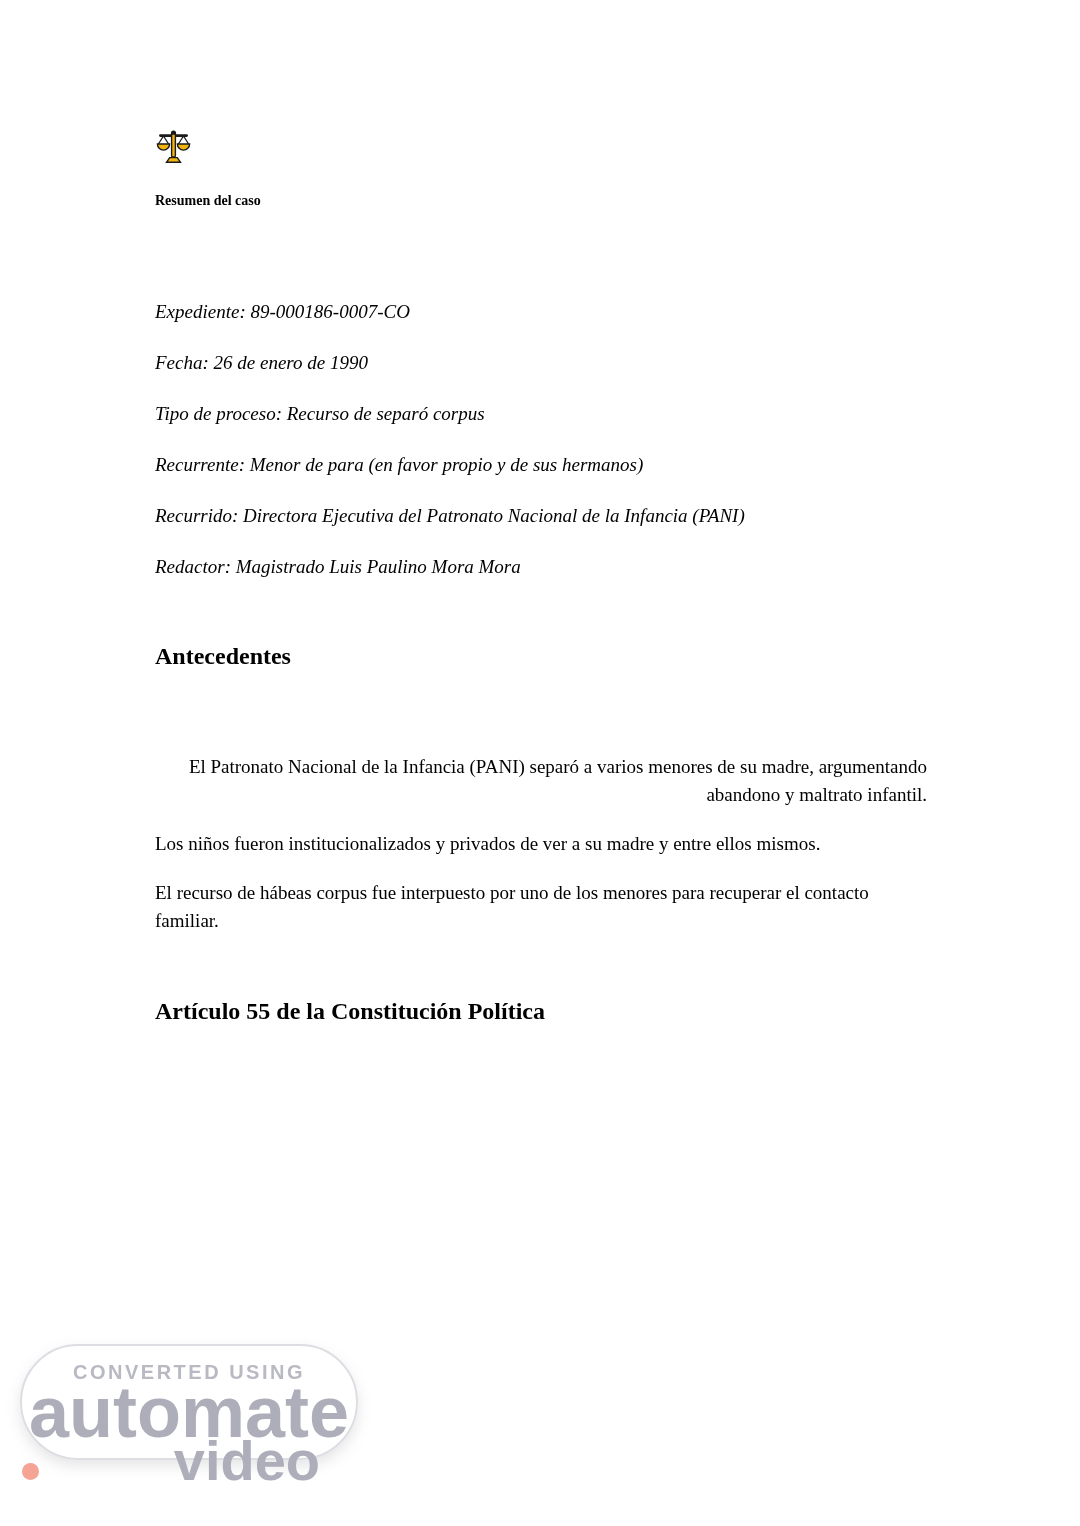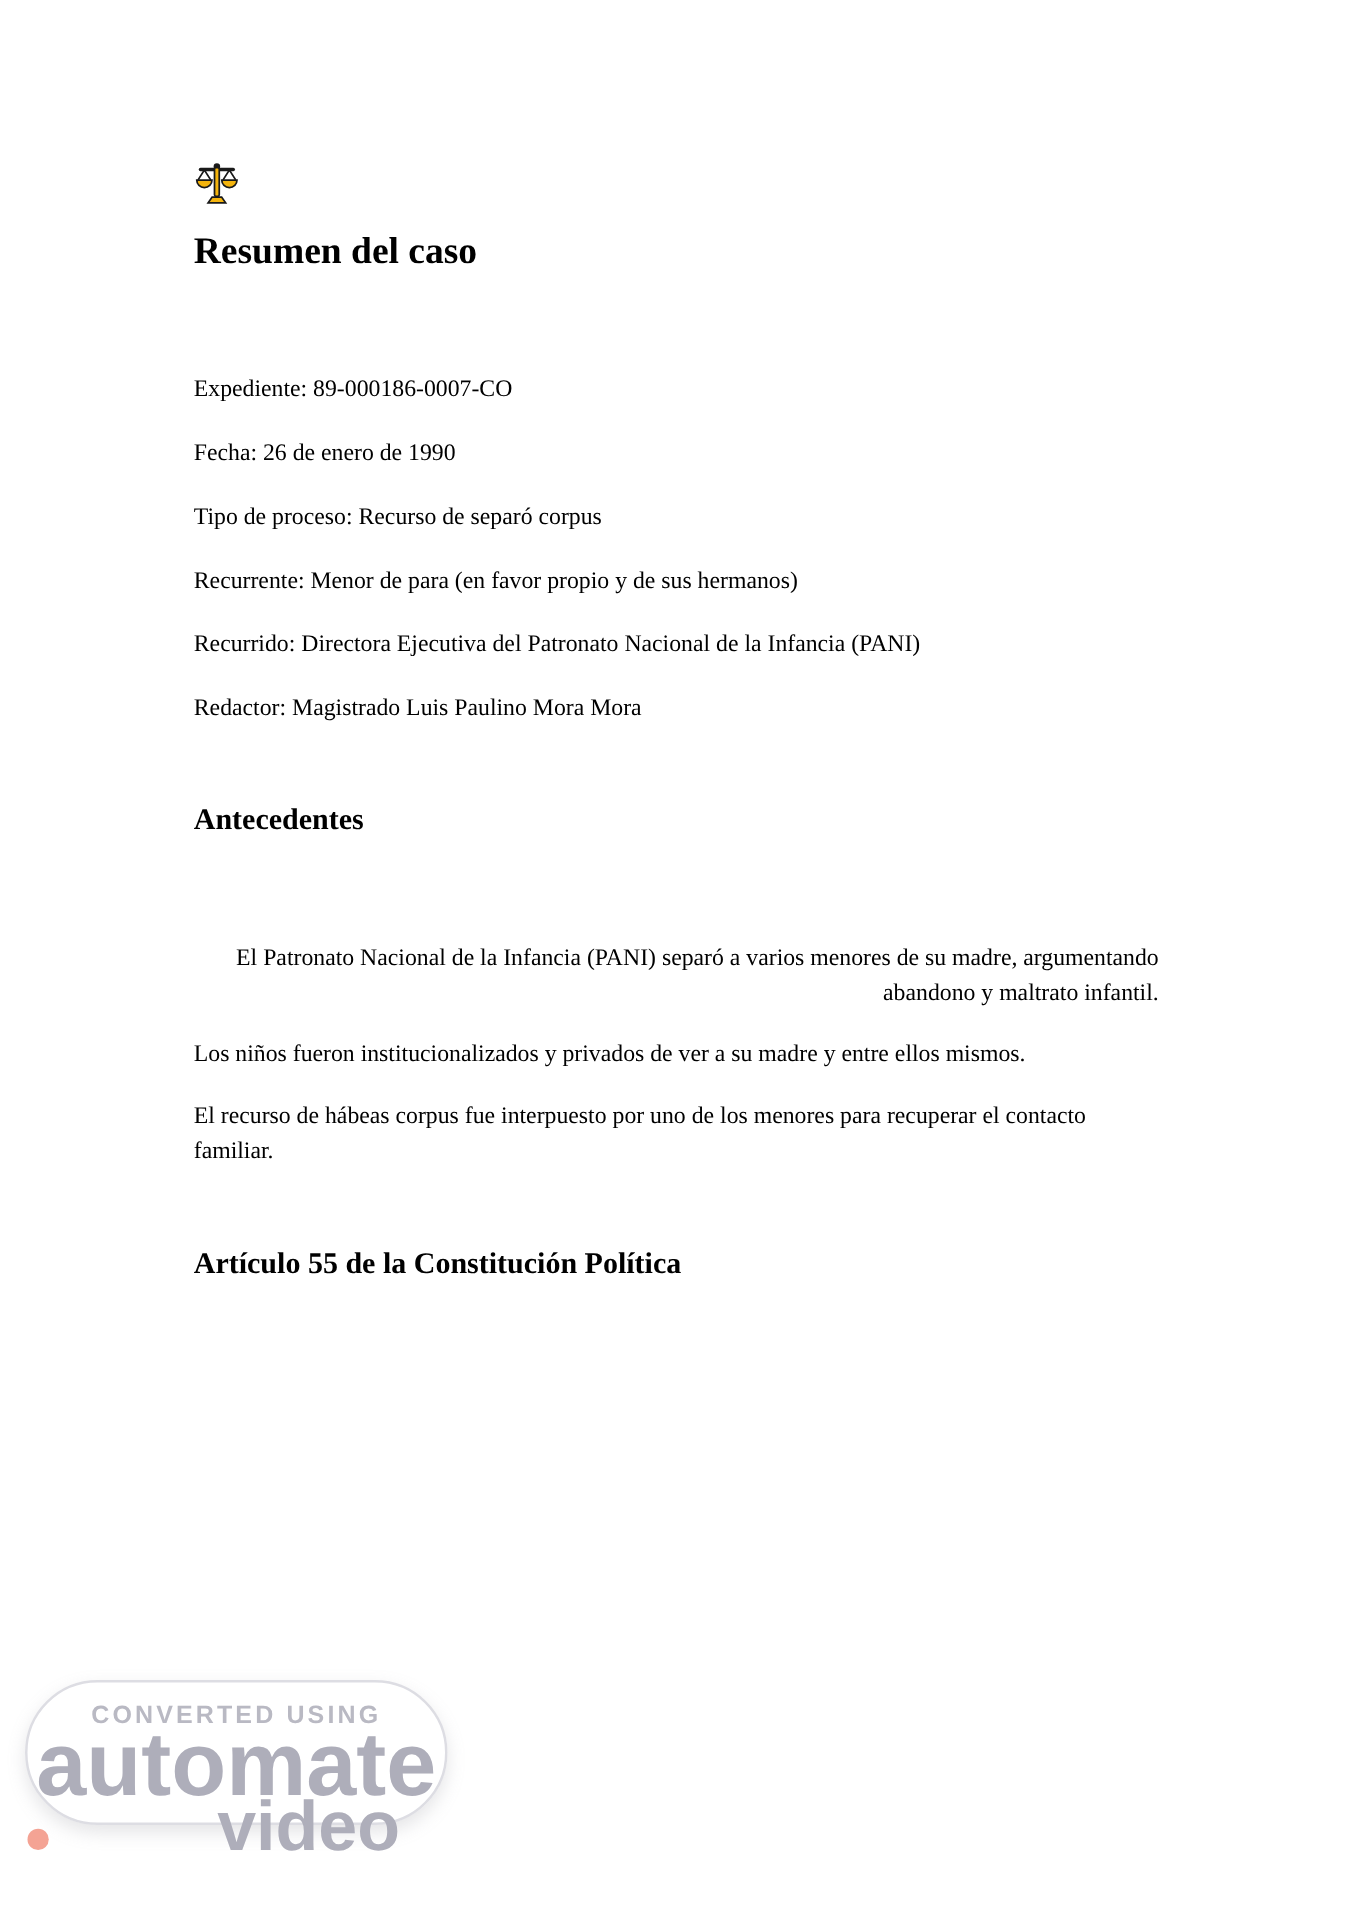--- a/index.html
+++ b/index.html
@@ -13,32 +13,33 @@
     overflow: hidden;
   }
   .content {
     padding: 0 153px 0 155px;
   }
   .emoji-row {
     padding-top: 130px;
     height: 34px;
   }
   h1.doc-title {
-    font-size: 30px;
+    font-size: 14px;
     font-weight: bold;
     line-height: 26px;
     margin: 24px 0 0 0;
   }
   .metadata {
     margin-top: 86px;
   }
   .metadata p {
     font-size: 19px;
     line-height: 24px;
     margin: 0 0 27px 0;
+    font-style: italic;
   }
   h2.section-heading {
     font-size: 24px;
     font-weight: bold;
     line-height: 27px;
     margin: 0;
   }
   #heading-antecedentes { margin-top: 64px; }
   #heading-articulo { margin-top: 63px; }
   .body-para {

